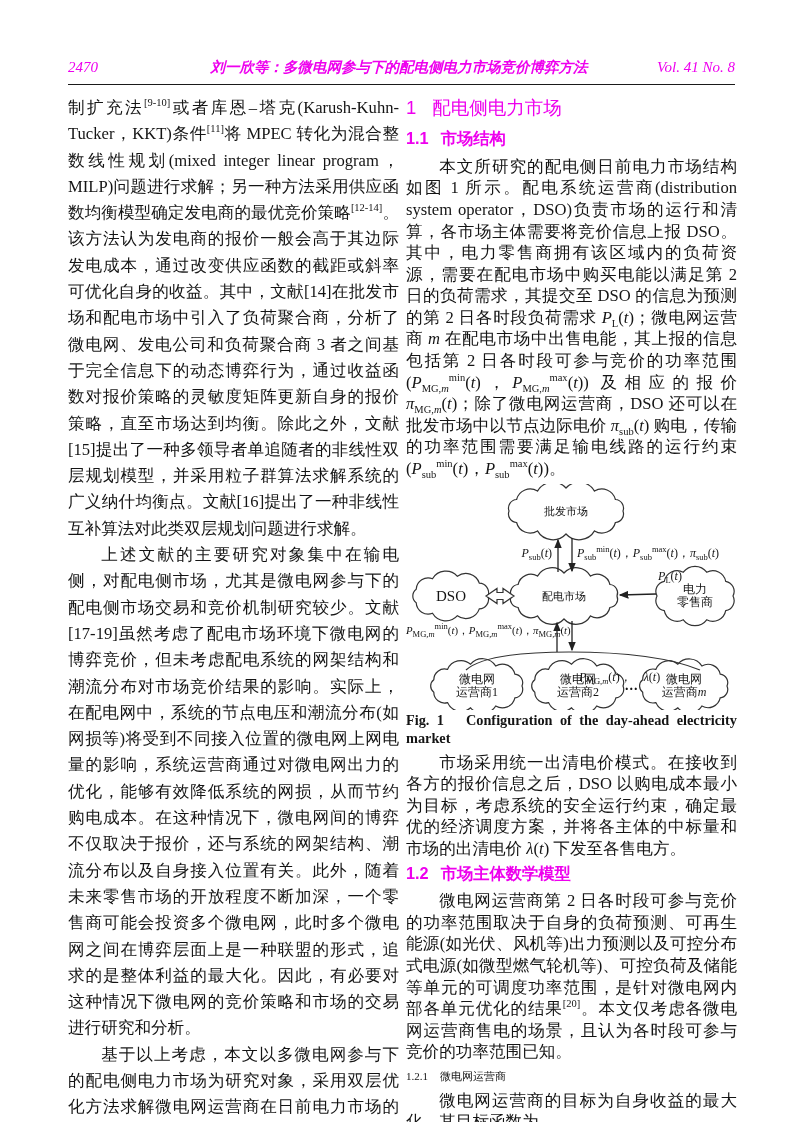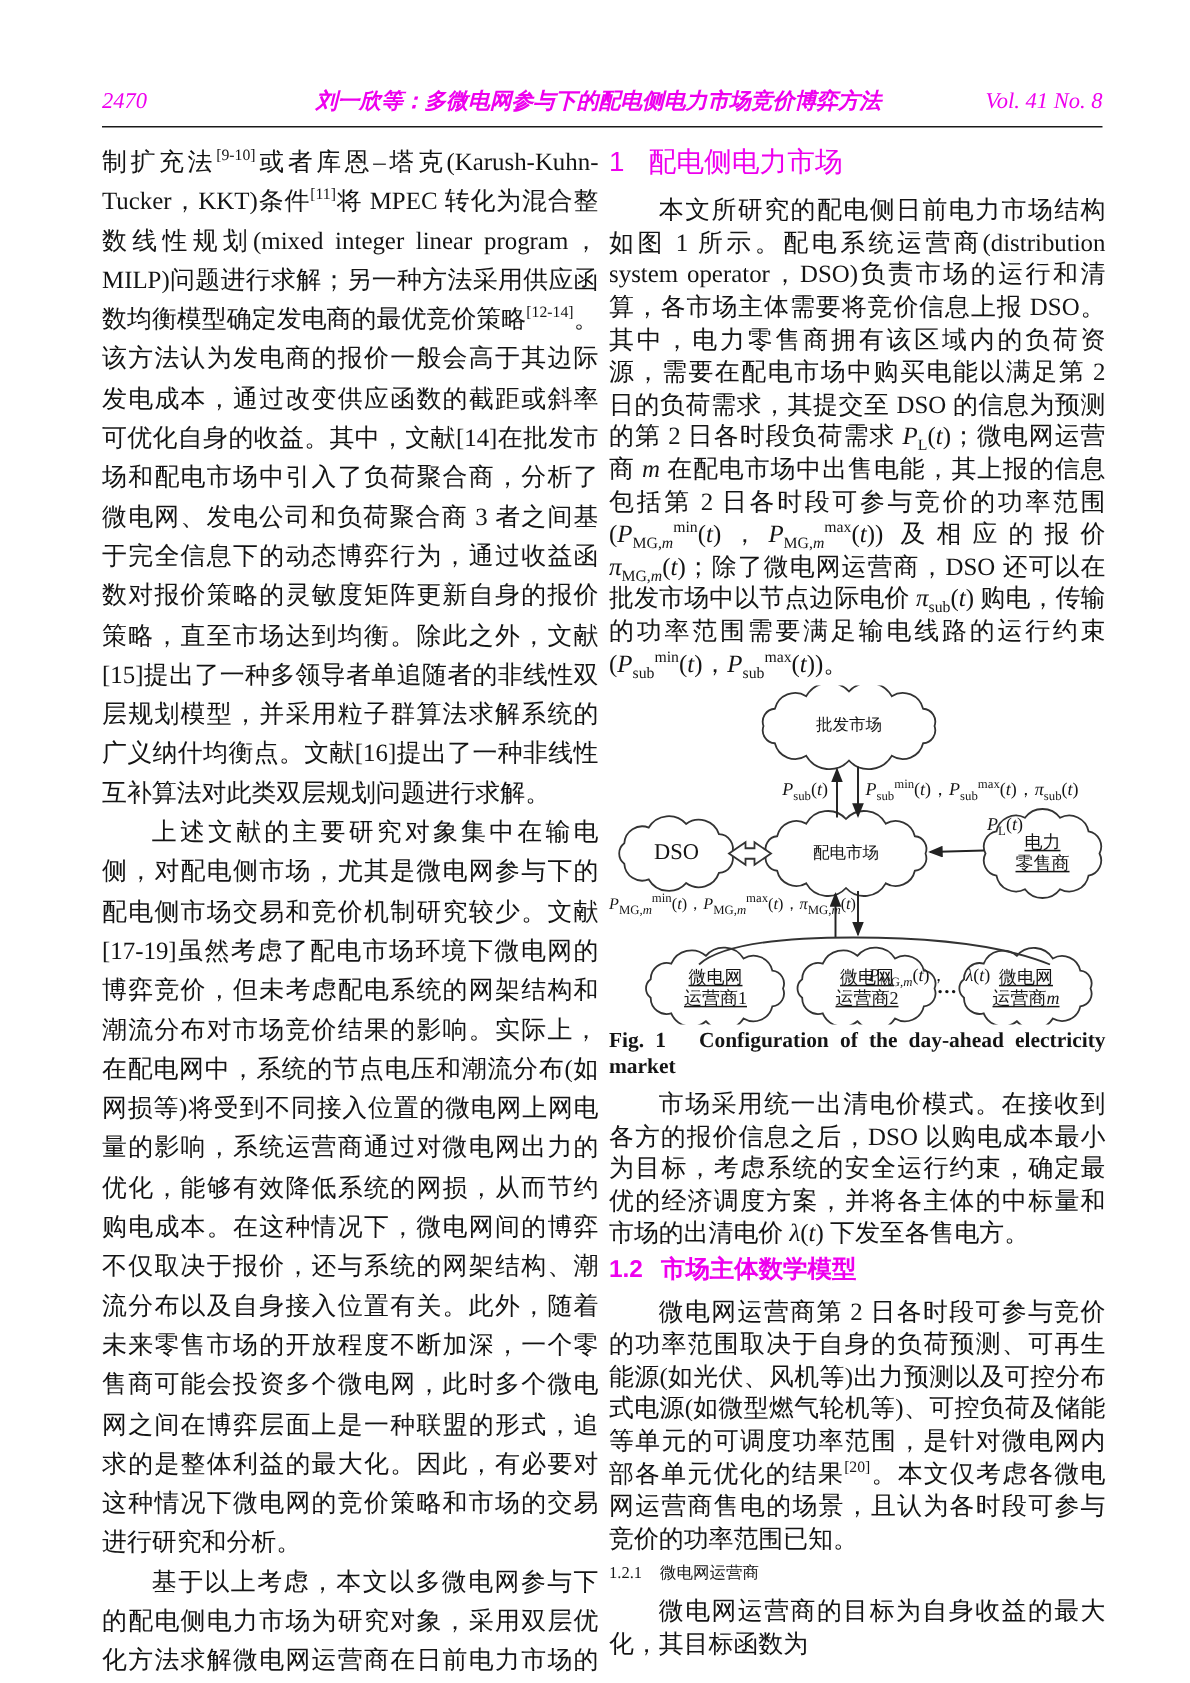--- a/index.html
+++ b/index.html
@@ -47,21 +47,21 @@
   .h3 .gap { display:inline-block; width:12px; }
 
   
   .figure { margin-top:4px; }
   .fig-canvas { position:relative; width:330px; height:226px; }
   .fig-svg { position:absolute; left:0; top:0; }
   .fig-cloudtext {
     position:absolute; transform:translate(-50%,-50%); text-align:center;
     font-size:11px; line-height:1.12; white-space:nowrap;
   }
-  .fig-cloudtext.small { font-size:12px;text-decoration:underline; }
+  .fig-cloudtext.small { font-size:12px; }
   .fig-label { position:absolute; font-size:12px; line-height:1.1; white-space:nowrap; }
   .fig-label sup, .fig-label sub { font-size:8.5px; }
   .dots { position:absolute; font-size:14px; font-weight:bold; letter-spacing:1px; }
   .cap-zh { font-family:"Liberation Sans", sans-serif; font-weight:bold; font-size:15px; text-align:center; margin-top:1px; }
   .cap-en { font-family:"Liberation Serif", serif; font-weight:bold; font-size:14.3px; margin:1px 0 5px; }
 </style>
 </head>
 <body>
 
 <div class="page">
@@ -78,20 +78,23 @@
     <p class="para indent">上述文献的主要研究对象集中在输电侧，对配电侧市场，尤其是微电网参与下的配电侧市场交易和竞价机制研究较少。文献[17-19]虽然考虑了配电市场环境下微电网的博弈竞价，但未考虑配电系统的网架结构和潮流分布对市场竞价结果的影响。实际上，在配电网中，系统的节点电压和潮流分布(如网损等)将受到不同接入位置的微电网上网电量的影响，系统运营商通过对微电网出力的优化，能够有效降低系统的网损，从而节约购电成本。在这种情况下，微电网间的博弈不仅取决于报价，还与系统的网架结构、潮流分布以及自身接入位置有关。此外，随着未来零售市场的开放程度不断加深，一个零售商可能会投资多个微电网，此时多个微电网之间在博弈层面上是一种联盟的形式，追求的是整体利益的最大化。因此，有必要对这种情况下微电网的竞价策略和市场的交易进行研究和分析。</p>
     <p class="para indent">基于以上考虑，本文以多微电网参与下的配电侧电力市场为研究对象，采用双层优化方法求解微电网运营商在日前电力市场的最优竞价策略和市场运营商的最优经济调度问题。其中，底层优化考虑系统的网架结构、潮流分布及安全运行约束，采用跟踪中心轨迹内点法实现市场的出清和系统的经济调度；上层优化采用遗传算法确定微电网运营商在联盟和不联盟情况下的最优竞价策略；在此基础上，基于完全信息下的动态博弈方法，确定配电侧电力市场的纳什均衡点。最终在 IEEE 33 节点系统上对本文所提出的方法进行了仿真验证，并进一步探讨了微电网提供无功功率辅助服务下市场的运行机制和市场主体的效益问题。</p>
   </div>
 
   <div class="col right">
 
     <div class="h-sec">
       <span>1</span><span class="gap"></span><span>配电侧电力市场</span>
     </div>
 
+    <div class="h-sub">
+      <span>1.1</span><span class="gap"></span><span>市场结构</span>
+    </div>
 
     <p class="para indent rp">本文所研究的配电侧日前电力市场结构如图 1 所示。配电系统运营商(distribution system operator，DSO)负责市场的运行和清算，各市场主体需要将竞价信息上报 DSO。其中，电力零售商拥有该区域内的负荷资源，需要在配电市场中购买电能以满足第 2 日的负荷需求，其提交至 DSO 的信息为预测的第 2 日各时段负荷需求 <i>P</i><sub>L</sub>(<i>t</i>)；微电网运营商 <i>m</i> 在配电市场中出售电能，其上报的信息包括第 2 日各时段可参与竞价的功率范围 (<i>P</i><sub>MG,<i>m</i></sub><sup>min</sup>(<i>t</i>)，<i>P</i><sub>MG,<i>m</i></sub><sup>max</sup>(<i>t</i>)) 及相应的报价 <i>π</i><sub>MG,<i>m</i></sub>(<i>t</i>)；除了微电网运营商，DSO 还可以在批发市场中以节点边际电价 <i>π</i><sub>sub</sub>(<i>t</i>) 购电，传输的功率范围需要满足输电线路的运行约束 (<i>P</i><sub>sub</sub><sup>min</sup>(<i>t</i>)，<i>P</i><sub>sub</sub><sup>max</sup>(<i>t</i>))。</p>
 
     <div class="figure">
       <div class="fig-canvas">
         <svg class="fig-svg" width="330" height="226" viewBox="0 0 330 226">
           <defs>
             <marker id="ah" markerWidth="9" markerHeight="8" refX="6.5" refY="3" orient="auto">
               <path d="M0,0 L7.5,3 L0,6 Z" fill="#222"></path>
             </marker>

